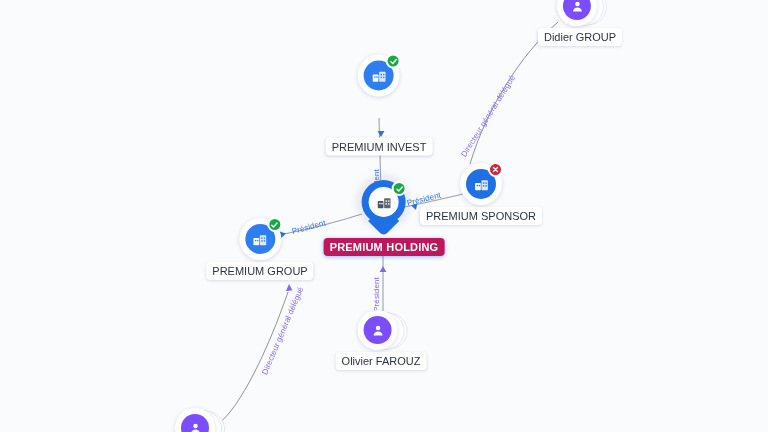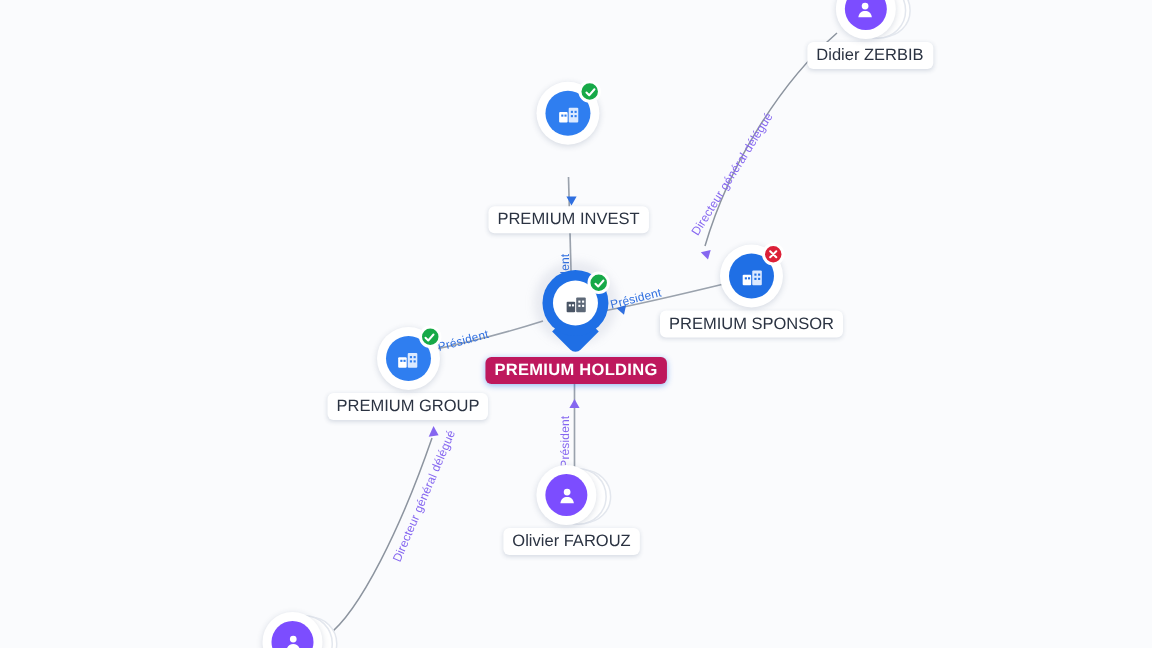--- a/index.html
+++ b/index.html
@@ -265,21 +265,21 @@
       </div>
       <div class="badge ok" style="right:-1px; top:-1px;">
         <svg width="8" height="8" viewBox="0 0 24 24" aria-hidden="true">
           <path d="M4 12.5 L9.5 18 L20 6" fill="none" stroke="#ffffff" stroke-width="4" stroke-linecap="round" stroke-linejoin="round"></path>
         </svg>
       </div>
     </div>
     <div class="node-label plain">PREMIUM INVEST</div>
   </div>
 
-  <div class="node" style="left:272px; top:249px;align-items:center;">
+  <div class="node" style="left:260px; top:249px;align-items:center;">
     <div class="circle-wrap">
       <div class="circle-outer"></div>
       <div class="circle-inner lighter">
         <svg width="17" height="17" viewBox="0 0 24 24" aria-hidden="true">
           <rect x="3" y="10" width="8" height="10" rx="1" fill="#ffffff"></rect>
           <rect x="12" y="6" width="9" height="14" rx="1" fill="#dbe9ff"></rect>
           <rect x="5" y="12.5" width="2" height="2" fill="#2f7ef0"></rect>
           <rect x="8" y="12.5" width="2" height="2" fill="#2f7ef0"></rect>
           <rect x="14" y="9" width="2" height="2" fill="#2f7ef0"></rect>
           <rect x="17.5" y="9" width="2" height="2" fill="#2f7ef0"></rect>
@@ -289,21 +289,21 @@
       </div>
       <div class="badge ok" style="right:-1px; top:-1px;">
         <svg width="8" height="8" viewBox="0 0 24 24" aria-hidden="true">
           <path d="M4 12.5 L9.5 18 L20 6" fill="none" stroke="#ffffff" stroke-width="4" stroke-linecap="round" stroke-linejoin="round"></path>
         </svg>
       </div>
     </div>
     <div class="node-label plain">PREMIUM GROUP</div>
   </div>
 
-  <div class="node" style="left:501px; top:194px;justify-content:space-between;">
+  <div class="node" style="left:481px; top:194px;justify-content:space-between;">
     <div class="circle-wrap">
       <div class="circle-outer"></div>
       <div class="circle-inner">
         <svg width="17" height="17" viewBox="0 0 24 24" aria-hidden="true">
           <rect x="3" y="10" width="8" height="10" rx="1" fill="#ffffff"></rect>
           <rect x="12" y="6" width="9" height="14" rx="1" fill="#dbe9ff"></rect>
           <rect x="5" y="12.5" width="2" height="2" fill="#1f6fe5"></rect>
           <rect x="8" y="12.5" width="2" height="2" fill="#1f6fe5"></rect>
           <rect x="14" y="9" width="2" height="2" fill="#1f6fe5"></rect>
           <rect x="17.5" y="9" width="2" height="2" fill="#1f6fe5"></rect>
@@ -340,21 +340,21 @@
       <div class="person-stack s3"></div>
       <div class="person-stack s2"></div>
       <div class="person-main"></div>
       <div class="person-inner">
         <svg width="15" height="15" viewBox="0 0 24 24" aria-hidden="true">
           <circle cx="12" cy="8" r="3.6" fill="#ffffff"></circle>
           <path d="M4.8 20 C5.4 15.4 8.4 13.4 12 13.4 C15.6 13.4 18.6 15.4 19.2 20 Z" fill="#ffffff"></path>
         </svg>
       </div>
     </div>
-    <div class="node-label plain">Didier ZERBIB</div>
+    <div class="node-label plain">Didier GROUP</div>
   </div>
 
   <div class="node" style="left:198px; top:428px;">
     <div class="person-wrap">
       <div class="person-stack s3"></div>
       <div class="person-stack s2"></div>
       <div class="person-main"></div>
       <div class="person-inner">
         <svg width="15" height="15" viewBox="0 0 24 24" aria-hidden="true">
           <circle cx="12" cy="8" r="3.6" fill="#ffffff"></circle>

